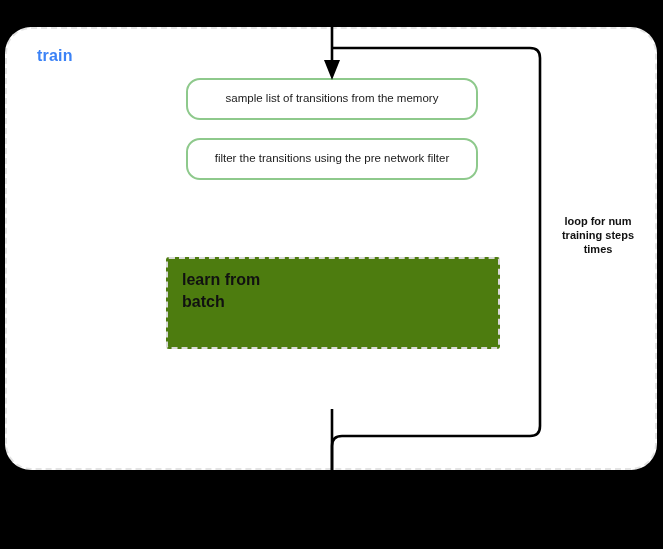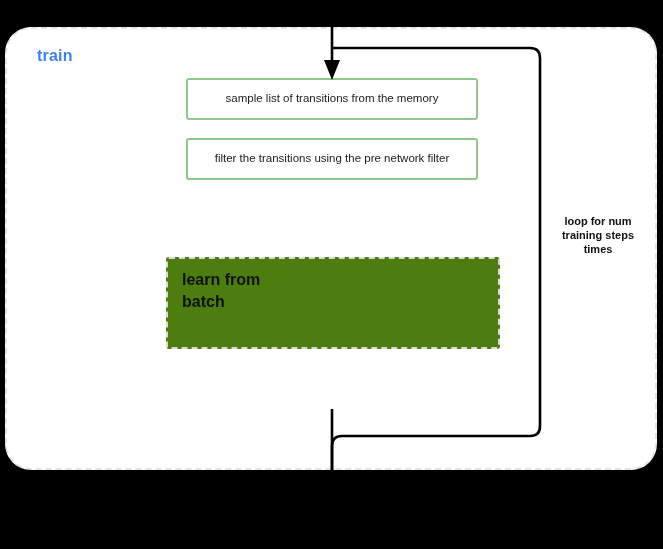--- a/index.html
+++ b/index.html
@@ -41,21 +41,21 @@
 
   
   .proc-box {
     position: absolute;
     left: 186px;
     width: 292px;
     height: 42px;
     box-sizing: border-box;
     background: #ffffff;
     border: 2.5px solid #8ec98c;
-    border-radius: 3px;
+    border-radius: 14px;
     display: flex;
     align-items: center;
     justify-content: center;
   }
   .proc-box span {
     font-size: 11.5px;
     color: #1a1a1a;
     line-height: 1.2;
     text-align: center;
   }

